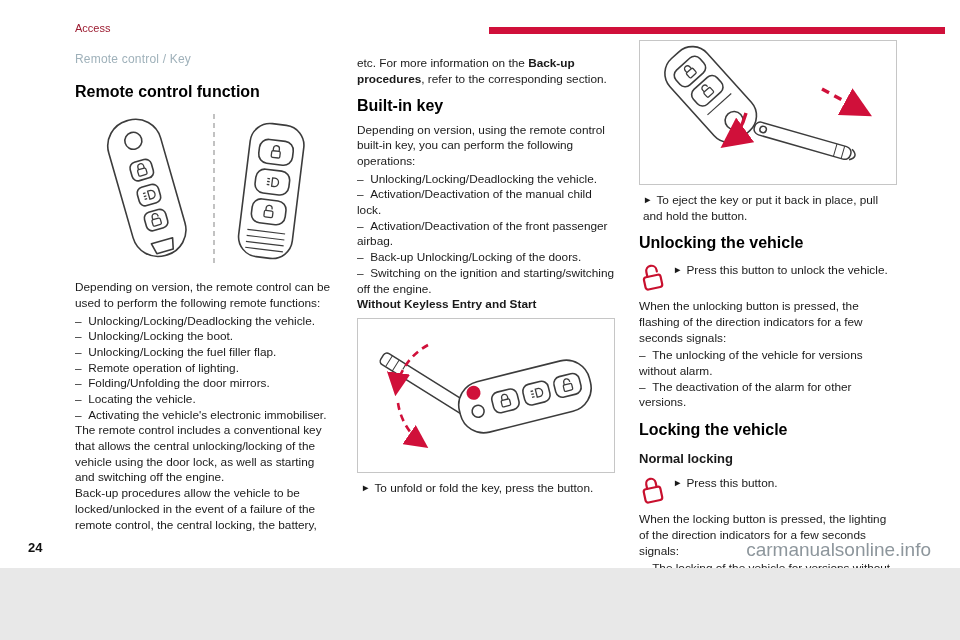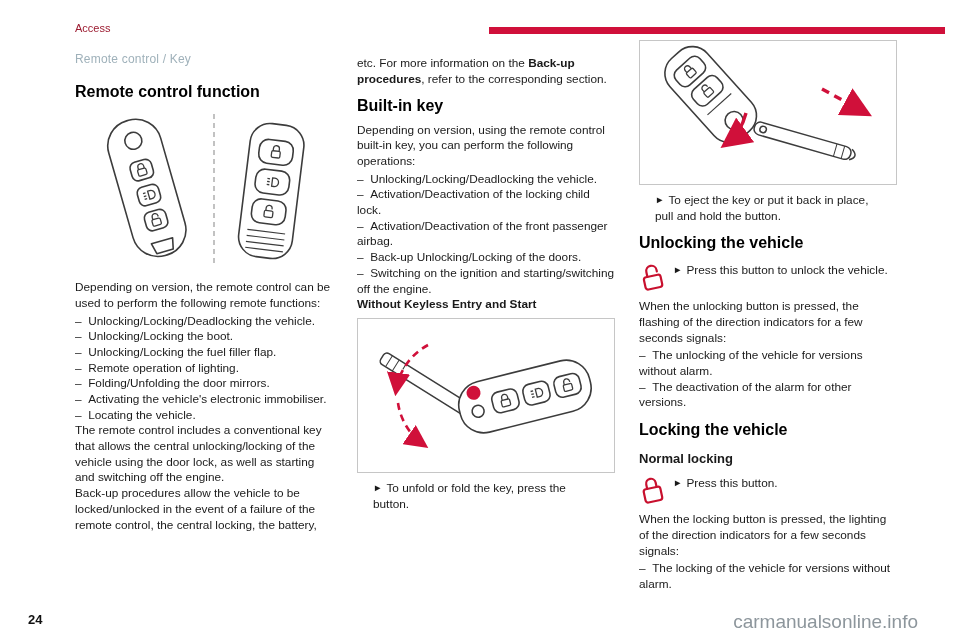--- a/index.html
+++ b/index.html
@@ -1,42 +1,42 @@
 <!DOCTYPE html>
 <html><head>
 <meta charset="utf-8">
 <style>
   html,body{margin:0;padding:0;background:#e8e8e8;}
-  .page{position:relative;width:960px;height:640px;background:#fff;overflow:hidden;
+  .page{position:relative;width:960px;height:568px;background:#fff;overflow:hidden;
         font-family:"Liberation Sans",sans-serif;color:#1a1a1a;}
   .header-label{position:absolute;left:75px;top:22px;font-size:11px;color:#9c1b30;}
   .red-bar{position:absolute;left:489px;top:27px;width:456px;height:7px;background:#d0103a;}
   .col{position:absolute;width:258px;font-size:11.8px;line-height:1.33;}
   .col1{left:75px;top:52px;}
   .col2{left:357px;top:56px;}
   .col3{left:639px;top:40px;}
   h1{font-size:12px;font-weight:400;color:#9fb1ba;margin:0 0 13px;letter-spacing:.2px;}
   h2{font-size:16px;font-weight:700;color:#000;margin:14px 0 6px;}
   h2.tight{margin-top:8px;}
   h3{font-size:13px;font-weight:700;margin:10px 0 5px;}
   p{margin:0;}
   p.sp{margin-bottom:2px;}
   ul{list-style:none;margin:0;padding:0;}
   li::before{content:"–\00a0\00a0";}
   .b{font-weight:700;}
   .fig{margin:5px 0 8px;background:#fff;}
   .fig.bordered{border:1px solid #c6c6c6;}
   .fig svg{display:block;}
-  .instr{margin:3px 16px 1px;}
+  .instr{margin:3px 4px 1px;}
   .ptr{font-size:9.5px;margin-right:4px;position:relative;top:-1px;}
   .icon-row{display:flex;gap:8px;align-items:flex-start;margin:5px 0 3px;}
   .pad-icon{flex:0 0 auto;margin-top:1px;}
   .icon-row .txt{padding-top:3px;}
   .pagenum{position:absolute;left:28px;bottom:13px;font-size:13px;font-weight:700;color:#111;}
-  .watermark{position:absolute;right:42px;bottom:7px;font-size:19px;color:#8d969c;}
+  .watermark{position:absolute;right:29px;bottom:7px;font-size:19px;color:#8d969c;}
 </style>
 </head>
 <body>
 
 <div class="page">
 
   <span class="header-label">Access</span>
   <div class="red-bar"></div>
 
   <div class="col col1">
@@ -88,35 +88,35 @@
       </svg>
     </div>
 
     <p class="sp">Depending on version, the remote control can be used to perform the following remote functions:</p>
     <ul>
       <li>Unlocking/Locking/Deadlocking the vehicle.</li>
       <li>Unlocking/Locking the boot.</li>
       <li>Unlocking/Locking the fuel filler flap.</li>
       <li>Remote operation of lighting.</li>
       <li>Folding/Unfolding the door mirrors.</li>
+      <li>Locating the vehicle.</li>
       <li>Activating the vehicle's electronic immobiliser.</li>
-      <li>Locating the vehicle.</li>
     </ul>
     <p>The remote control includes a conventional key that allows the central unlocking/locking of the vehicle using the door lock, as well as starting and switching off the engine.</p>
     <p>Back-up procedures allow the vehicle to be locked/unlocked in the event of a failure of the remote control, the central locking, the battery,</p>
   </div>
 
   <div class="col col2">
     <p class="sp"><span>etc. For more information on the </span><span class="b">Back-up procedures</span><span>, refer to the corresponding section.</span></p>
 
     <h2 class="tight">Built-in key</h2>
     <p class="sp">Depending on version, using the remote control built-in key, you can perform the following operations:</p>
     <ul>
       <li>Unlocking/Locking/Deadlocking the vehicle.</li>
-      <li>Activation/Deactivation of the locking child lock.</li>
+      <li>Activation/Deactivation of the manual child lock.</li>
       <li>Activation/Deactivation of the front passenger airbag.</li>
       <li>Back-up Unlocking/Locking of the doors.</li>
       <li>Switching on the ignition and starting/switching off the engine.</li>
     </ul>
     <p class="b">Without Keyless Entry and Start</p>
 
     <div class="fig bordered">
       <svg viewBox="0 0 256 153" width="256" height="153">
         <defs>
           <marker id="m2" markerWidth="9" markerHeight="9" refX="7" refY="4.5" orient="auto">

